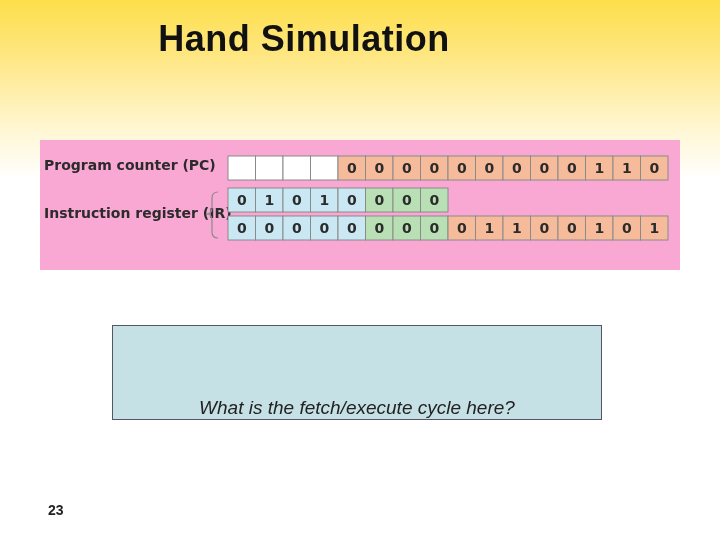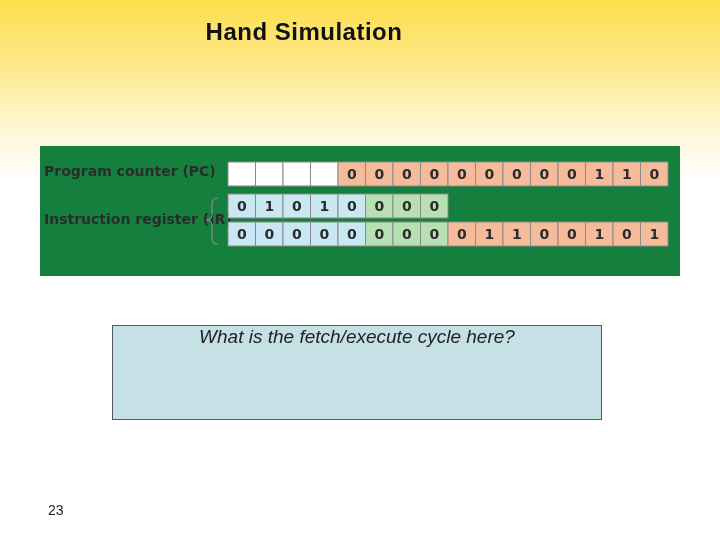--- a/index.html
+++ b/index.html
@@ -25,35 +25,34 @@
     z-index: 1;
     width: 720px;
     height: 540px;
   }
   .title {
     position: absolute;
     top: 18px;
     left: 0;
     width: 608px;
     text-align: center;
-    font-size: 24px;
+    font-size: 36px;
     font-weight: bold;
     color: #111;
     letter-spacing: 0.5px;
   }
 
   
   .diagram {
     position: absolute;
     top: 140px;
     left: 40px;
     width: 640px;
     height: 130px;
-    background: #15803d;
-    margin-top: 6px;
+    background: #f9a8d4;
   }
 
   .row-label {
     font-family: "DejaVu Sans", Arial, sans-serif;
     font-size: 14px;
     font-weight: 600;
     fill: #2b2b2b;
   }
   .cell-text {
     font-family: "DejaVu Sans", Arial, sans-serif;
@@ -78,36 +77,36 @@
   .question-box {
     position: absolute;
     top: 325px;
     left: 112px;
     width: 490px;
     height: 95px;
     background: #c6e1e5;
     border: 1px solid #556;
     box-sizing: border-box;
     display: flex;
-    align-items: flex-start;
+    align-items: flex-end;
     justify-content: center;
   }
   .question-text {
     font-size: 19px;
     font-style: italic;
     color: #222;
     text-align: center;
   }
 
   .page-number {
     position: absolute;
     bottom: 22px;
     left: 48px;
     font-size: 14px;
-    font-weight: normal;
+    font-weight: bold;
     color: #222;
   }
   .copyright {
     position: absolute;
     bottom: 20px;
     right: 28px;
     font-size: 10px;
     color: #777;
   }
 </style>

